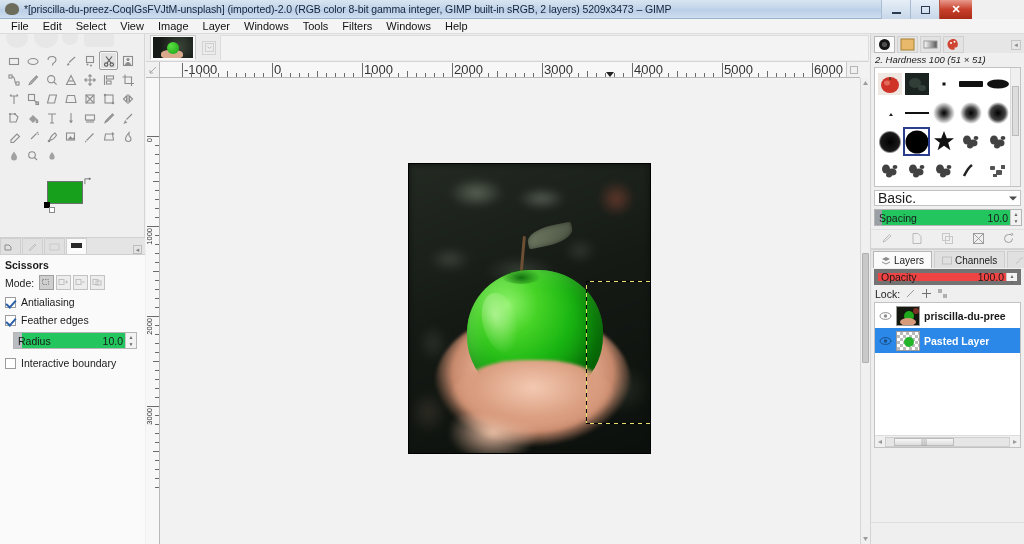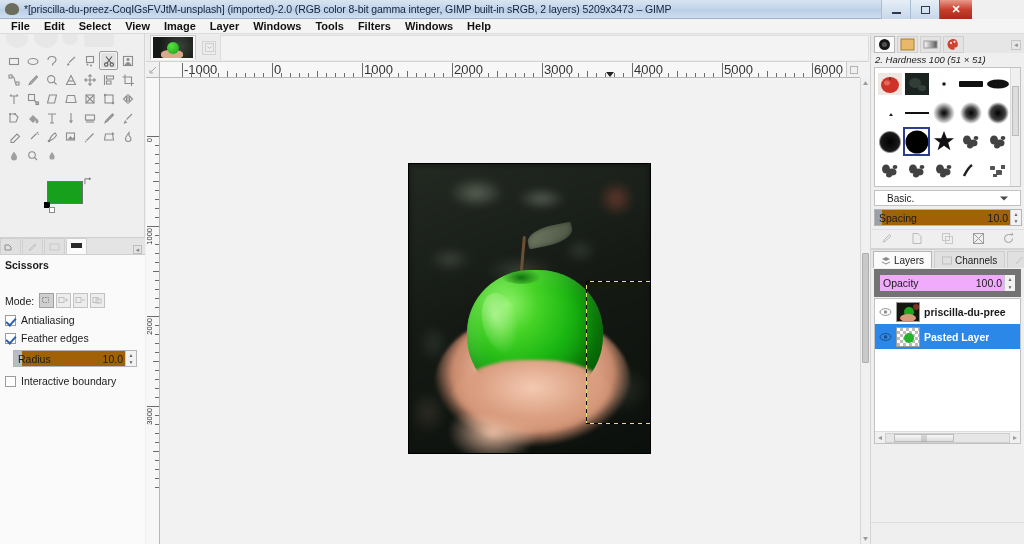--- a/index.html
+++ b/index.html
@@ -41,21 +41,21 @@
   .win-btn .glyph-min { width:9px;height:2px;background:#2a3a50; margin-top:6px;}
   .win-btn .glyph-max { width:9px;height:8px;border:1.5px solid #2a3a50;}
   .win-btn.close .glyph-x { font-size:11px; font-weight:bold; line-height:1;}
 
   
   .menubar {
     position:absolute; left:0; top:19px; width:1024px; height:15px;
     background:#f4f4f4; border-bottom:1px solid #dcdcdc;
     display:flex; align-items:center; padding-left:4px;
   }
-  .menu-item { padding:0 7px; font-size:11px; color:#111; line-height:15px; cursor:default;font-weight:bold;}
+  .menu-item { padding:0 7px; font-size:11px; color:#111; line-height:15px; cursor:default;}
 
   
   .toolbox {
     position:absolute; left:0; top:34px; width:145px; height:476px;
     background:#efefef; border-right:1px solid #d5d5d5;
   }
   .tb-logo-row{
     height:14px; width:145px; overflow:hidden; position:relative; opacity:.35;
   }
   .tb-logo-row .blob{position:absolute;background:#d9d9d9;border-radius:50%;}
@@ -94,34 +94,34 @@
     background:#e0e0e0; margin-right:1px; display:flex;align-items:center;justify-content:center;}
   .opt-tab.sel { background:#fafafa; }
   .opt-tab .mini { width:13px;height:10px; }
   .opt-collapse { margin-left:auto; margin-right:3px; width:9px;height:9px;border:1px solid #bdbdbd;
     font-size:7px; line-height:7px; text-align:center; color:#888; }
   .optpanel {
     position:absolute; left:0; top:220px; width:145px; height:290px;
     background:#fafafa; border-top:1px solid #cfcfcf;
     padding:4px 5px;
   }
-  .opt-title { font-weight:bold; font-size:10.5px; margin-bottom:22px; }
+  .opt-title { font-weight:bold; font-size:10.5px; margin-bottom:4px; }
   .opt-row { display:flex; align-items:center; margin-bottom:6px; font-size:10.5px;}
   .opt-label { margin-right:5px;}
   .mode-btn { width:15px;height:15px;border:1px solid #c2c2c2;background:#ededed;margin-right:2px;
     display:flex;align-items:center;justify-content:center;}
   .mode-btn.sel { background:#cfcfcf; border-color:#9f9f9f; }
   .mode-btn svg{display:block;}
   .cbox { width:11px;height:11px;border:1px solid #9c9c9c;background:#fff;margin-right:5px;
     display:inline-flex;align-items:center;justify-content:center; position:relative;}
   .cbox.checked::after{ content:""; position:absolute; left:2px; top:0px; width:4px;height:8px;
     border:solid #2b5fa8; border-width:0 2px 2px 0; transform:rotate(42deg);}
   .slider {
     position:relative; height:17px; margin:2px 0 8px 8px; width:124px;
-    background:#a16207; border:1px solid #b5b5b5; display:flex; align-items:center;
+    background:#22c55e; border:1px solid #b5b5b5; display:flex; align-items:center;
   }
   .slider .fill{ position:absolute; left:0; top:0; bottom:0; width:8px; background:#b9bcc0;}
   .slider .lab{ position:relative; padding-left:4px; font-size:10.5px;}
   .slider .val{ position:absolute; right:13px; font-size:10.5px; }
   .spin { position:absolute; right:0; top:0; bottom:0; width:11px; border-left:1px solid #c9c9c9;
     display:flex; flex-direction:column; background:#f2f2f2;}
   .spin div{flex:1; display:flex; align-items:center; justify-content:center; font-size:5px; color:#666;}
 
   
   .imgwin { position:absolute; left:146px; top:34px; width:723px; height:510px; background:#f2f2f2;}
@@ -222,35 +222,35 @@
      display:flex;align-items:center;padding:0 3px;}
   .filterbar .ph{color:#a8a8a8;font-size:10px;font-style:italic;flex:1;}
   .brushlabel{font-size:9.5px;font-style:italic;padding:1px 4px 2px 4px;}
   .brushgrid-wrap{position:relative;margin:0 3px;height:120px;background:#fff;border:1px solid #c2c2c2;overflow:hidden;}
   .brushgrid{display:flex;flex-wrap:wrap;width:139px;padding:1px;}
   .bcell{width:27px;height:29px;display:flex;align-items:center;justify-content:center;position:relative;}
   .bcell.sel{outline:2px solid #2b3d8f;outline-offset:-2px;}
   .bg-scroll{position:absolute;right:0;top:0;width:10px;height:120px;background:#f0f0f0;border-left:1px solid #ddd;}
   .bg-scroll .th{position:absolute;left:1px;top:18px;width:7px;height:50px;background:#ddd;border:1px solid #bbb;}
   .combo{margin:3px; height:16px; background:#fff;border:1px solid #c2c2c2;
-     display:flex;align-items:center;padding:0 12px;font-size:10px;}
+     display:flex;align-items:center;padding:0 3px;font-size:14px;}
   .combo .cap{flex:1;}
   .dock-btnrow{display:flex;align-items:center;justify-content:space-around;height:20px;
      border-top:1px solid #e0e0e0;border-bottom:1px solid #d5d5d5;background:#efefef;}
   .layers-tabs{display:flex;align-items:flex-end;height:19px;padding:17px 2px 0 2px;background:#e6e6e6;
      border-top:1px solid #d0d0d0;}
   .ltab{height:17px;padding:0 7px;border:1px solid #cecece;border-bottom:none;background:#e0e0e0;
      font-size:10px;display:flex;align-items:center;margin-right:2px;gap:3px;}
   .ltab.sel{background:#fafafa;border-color:#b6b6b6;}
   .modebar{display:flex;align-items:center;height:18px;padding:0 3px;font-size:10.5px;background:#efefef;}
   .mode-combo{display:flex;align-items:center;margin-left:auto;gap:2px;}
   .mode-val{font-size:10.5px;}
   .smallbtn{width:14px;height:14px;border:1px solid #c2c2c2;background:#ededed;
      display:flex;align-items:center;justify-content:center;}
-  .opacity-row{margin:1px 3px; height:28px; position:relative;background:#f0abfc;border:6px solid #737373;
+  .opacity-row{margin:1px 3px; height:16px; position:relative;background:#ef4444;border:4px solid #737373;
      display:flex;align-items:center;}
   .opacity-row .lab{padding-left:3px;font-size:10.5px;}
   .opacity-row .val{position:absolute;right:13px;font-size:10.5px;}
   .lockrow{display:flex;align-items:center;height:16px;padding-left:4px;font-size:10.5px;gap:5px;}
   .layerlist{margin:0 3px;background:#fff;border:1px solid #c2c2c2;height:146px;overflow:hidden;position:relative;}
   .layerrow{height:25px;display:flex;align-items:center;padding:0 3px;gap:4px;}
   .layerrow.sel{background:#2b87e8;color:#fff;}
   .layerthumb{width:24px;height:20px;border:1px solid #9a9a9a;position:relative;overflow:hidden;}
   .checker{position:absolute;inset:0;
      background-image:linear-gradient(45deg,#bbb 25%,transparent 25%,transparent 75%,#bbb 75%),
@@ -1122,20 +1122,39 @@
 
     <div class="opacity-row">
       <span class="lab">Opacity</span>
       <span class="val">100.0</span>
       <span class="spin">
           <div>▲</div>
           <div>▼</div>
         </span>
     </div>
 
+    <div class="lockrow">
+      <span>Lock:</span>
+      <span>
+        <svg width="11" height="11">
+            <path d="M2 9L9 2" stroke="#9a9a9a"></path>
+          </svg>
+      </span>
+      <span>
+        <svg width="11" height="11">
+            <path d="M5.5 1v9M1 5.5h9" stroke="#6f6f6f"></path>
+          </svg>
+      </span>
+      <span>
+        <svg width="11" height="11">
+            <rect x="1" y="1" width="4" height="4" fill="#b0b0b0"></rect>
+            <rect x="6" y="6" width="4" height="4" fill="#b0b0b0"></rect>
+          </svg>
+      </span>
+    </div>
 
     <div class="layerlist">
       <div class="layerrow">
         <span class="eye">
           <svg width="13" height="10">
               <ellipse cx="6.5" cy="5" rx="5.5" ry="3.4" fill="none" stroke="#8f8f8f"></ellipse>
               <circle cx="6.5" cy="5" r="1.7" fill="#8f8f8f"></circle>
             </svg>
         </span>
         <span class="layerthumb">

